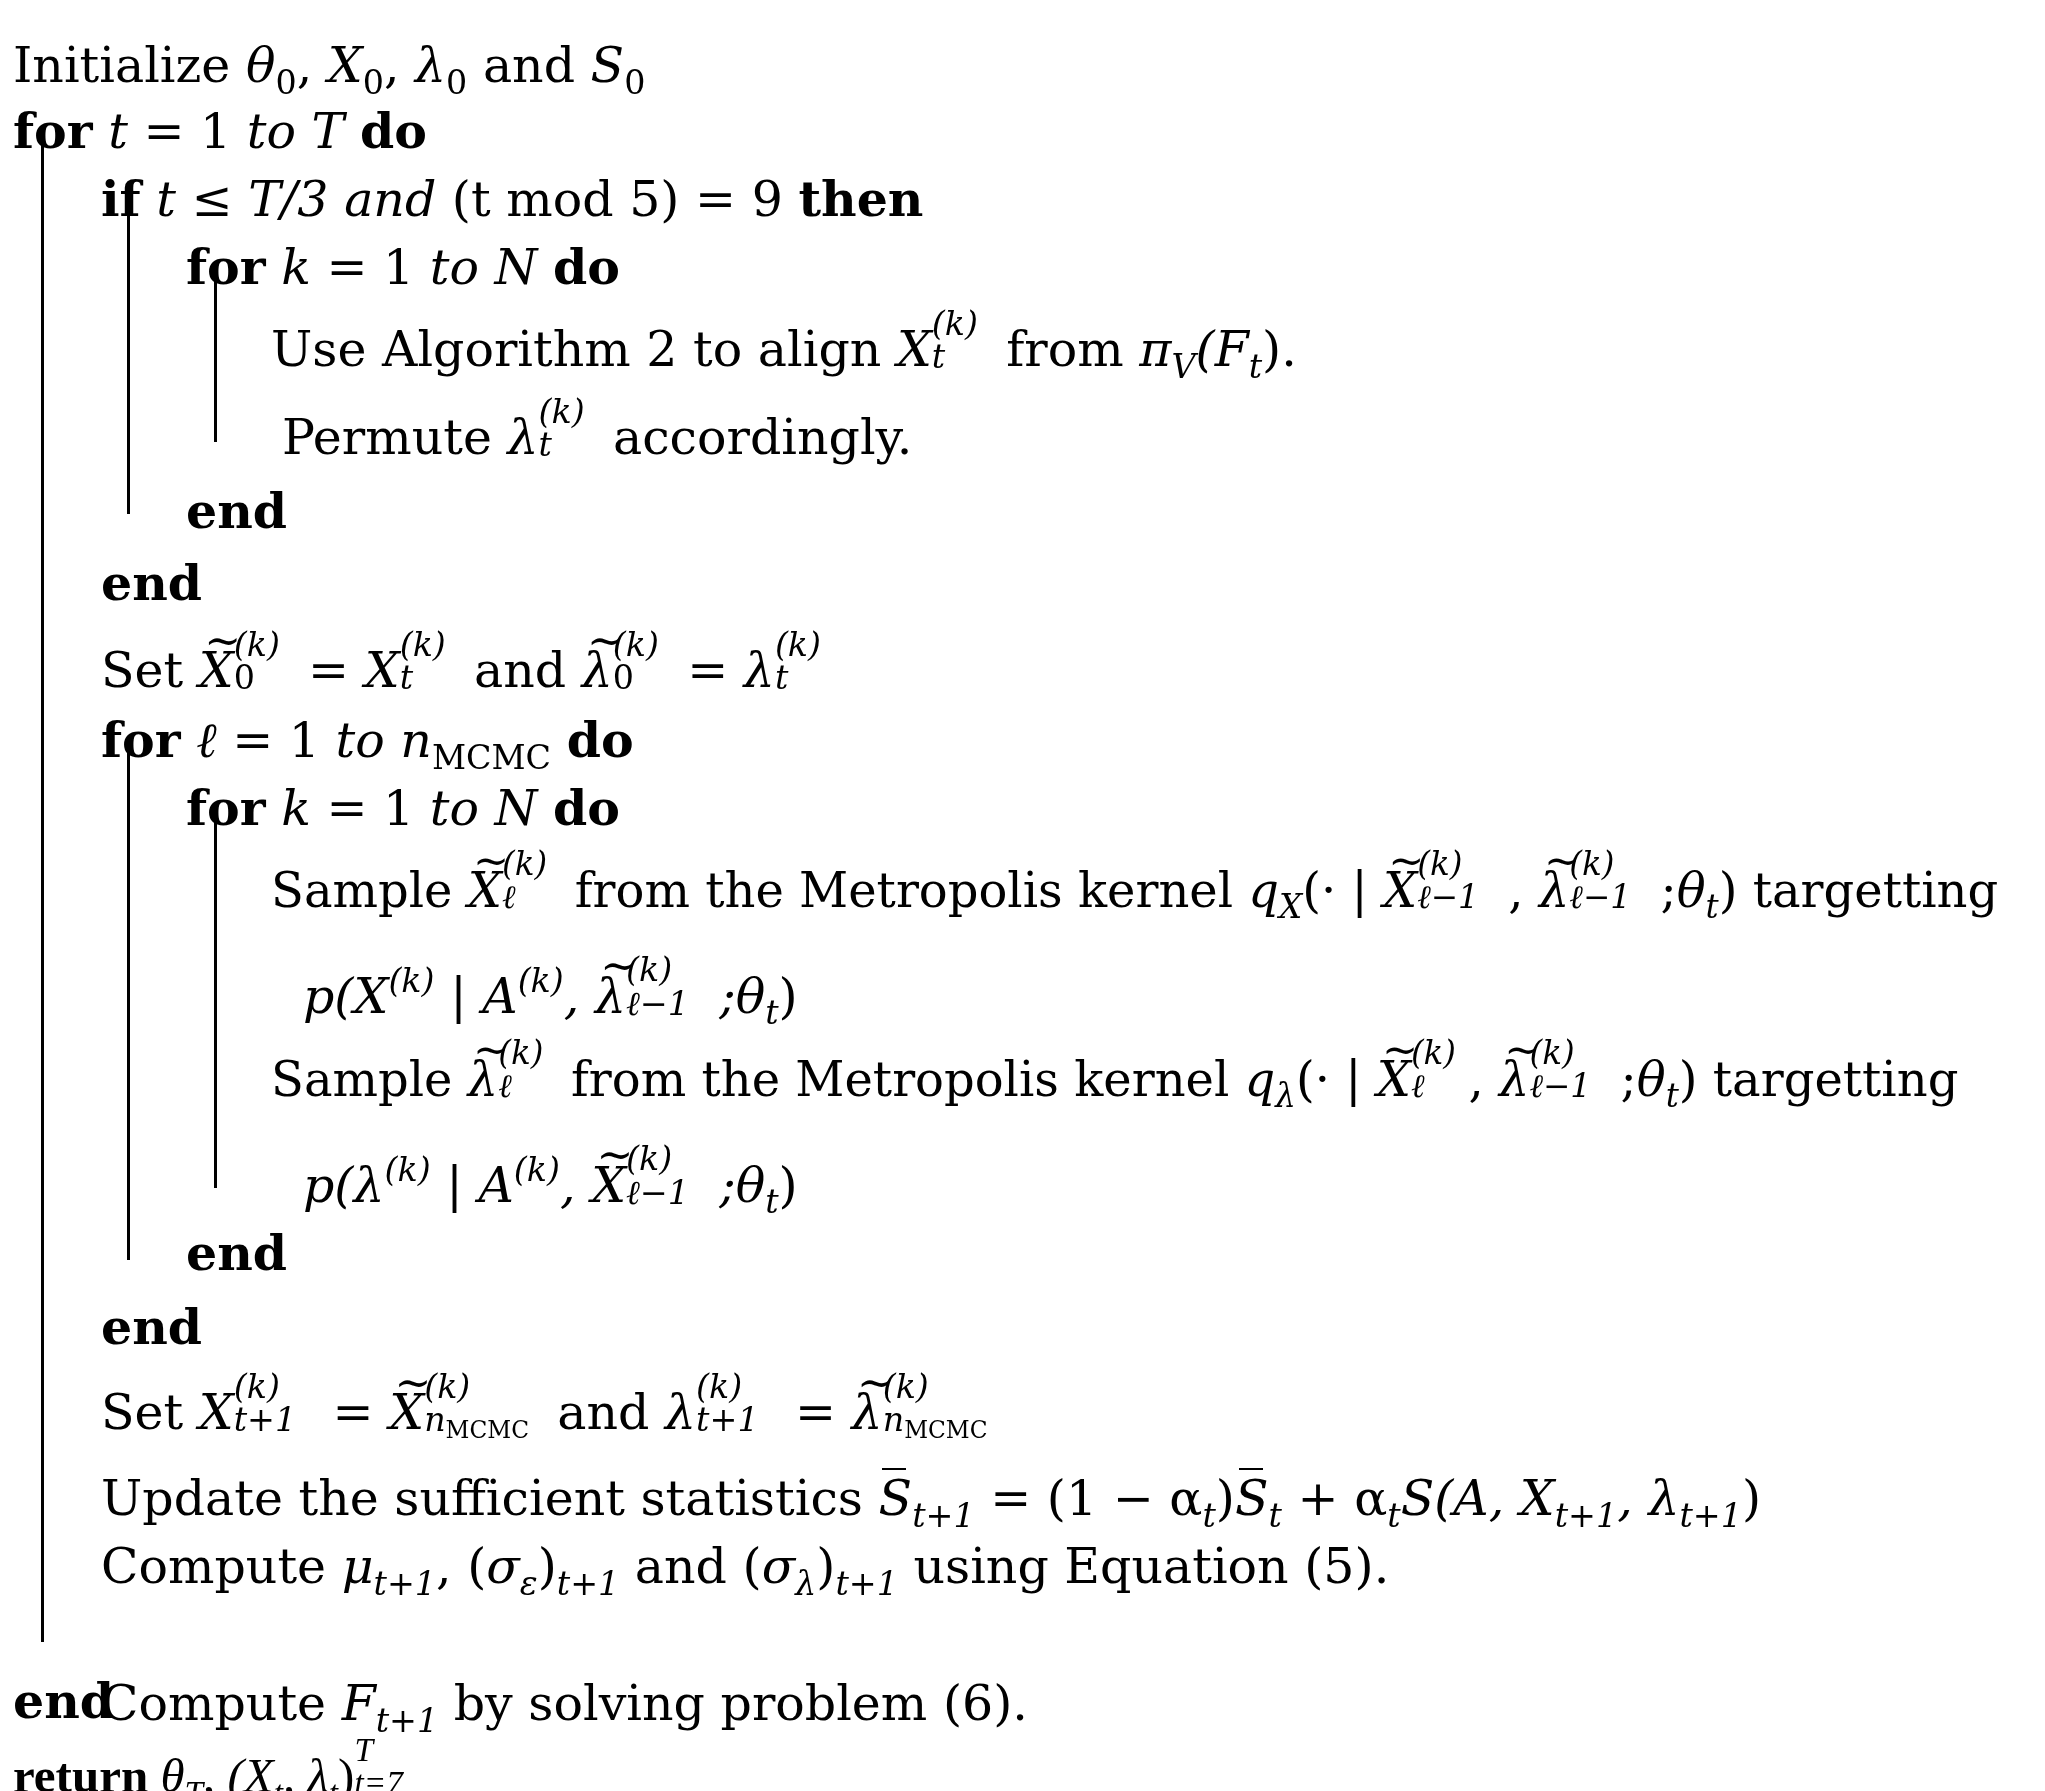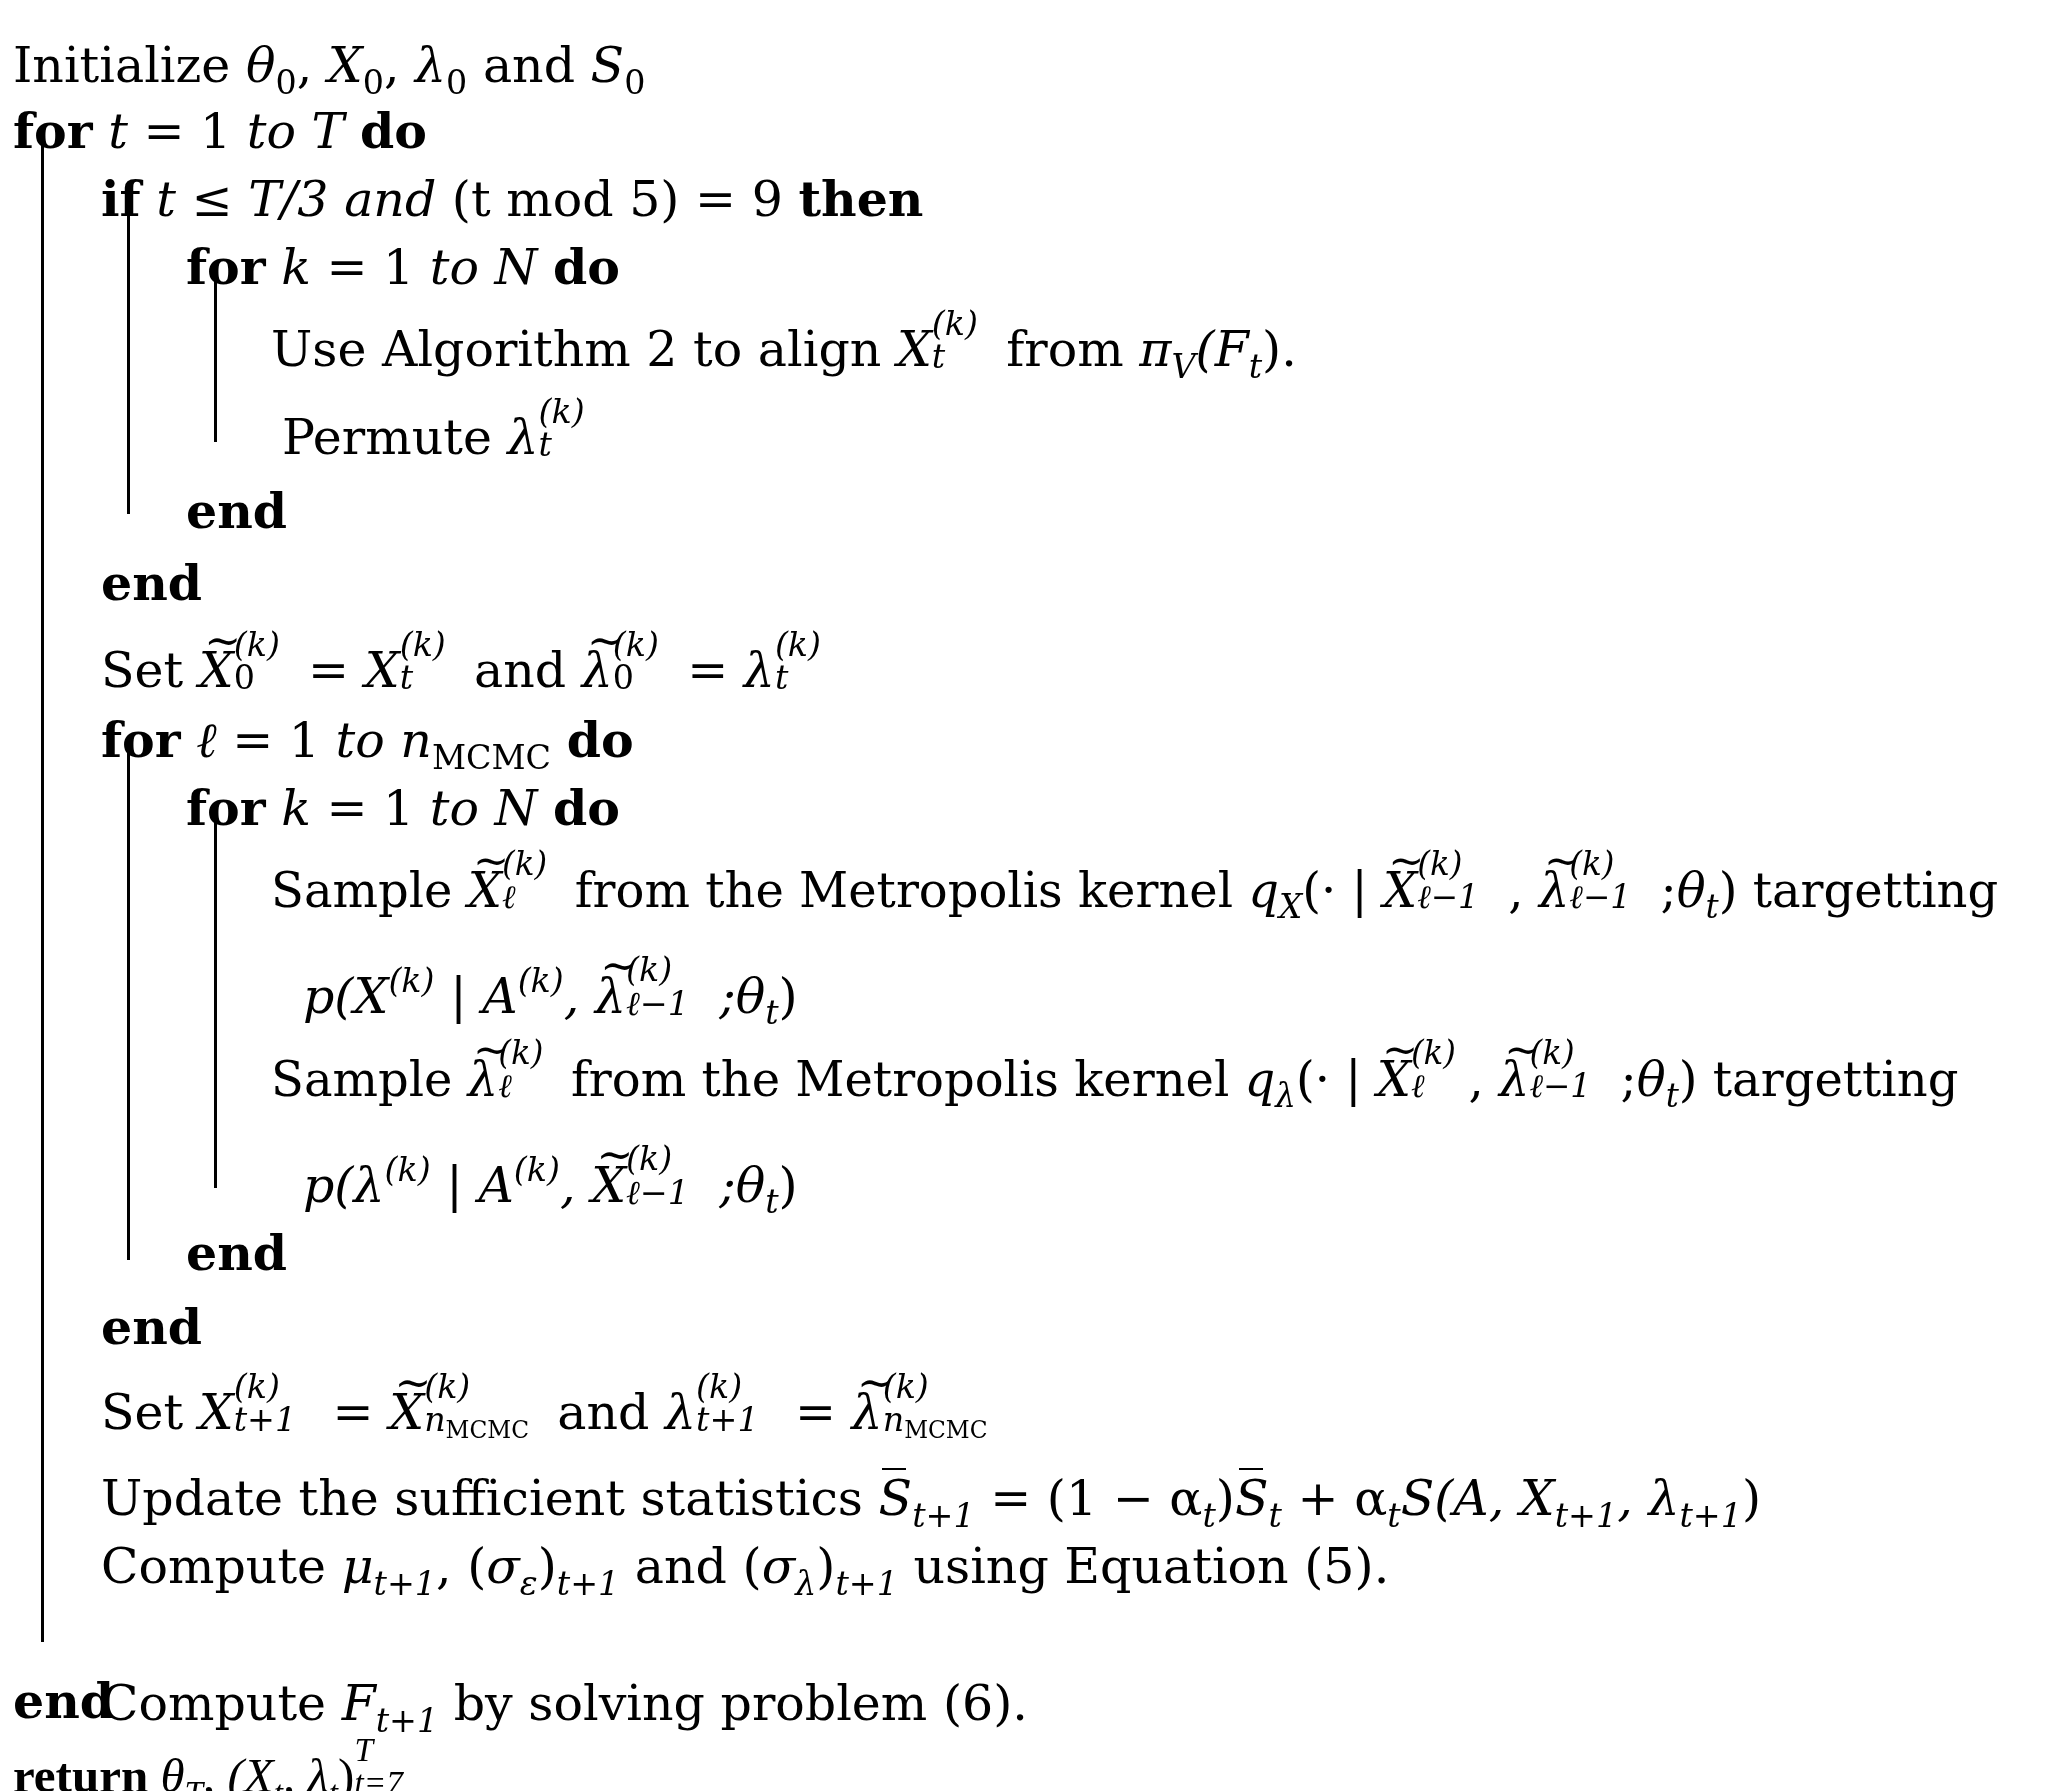--- a/index.html
+++ b/index.html
@@ -67,20 +67,21 @@
 <div class="line" style="left:271px; top:294px;">
   <span>Use Algorithm 2 to align</span>
   <span class="it">X</span><span class="ss"><span class="up it">(k)</span><span class="dn it">t</span><span class="sp" style="width:1.2em"></span></span>
   <span>from</span>
   <span class="it">π</span><span class="sub it">V</span><span class="it">(F</span><span class="sub it">t</span><span>).</span>
 </div>
 
 <div class="line" style="left:282px; top:382px;text-align:right;">
   <span>Permute</span>
   <span class="it">λ</span><span class="ss"><span class="up it">(k)</span><span class="dn it">t</span><span class="sp" style="width:1.2em"></span></span>
+  <span>accordingly.</span>
 </div>
 
 <div class="line kw" style="left:186px; top:456px;">end</div>
 <div class="line kw" style="left:101px; top:528px;">end</div>
 
 <div class="line" style="left:101px; top:615px;">
   <span>Set</span>
   <span class="it tilde">X</span><span class="ss"><span class="up it">(k)</span><span class="dn">0</span><span class="sp" style="width:1.2em"></span></span>
   <span>=</span>
   <span class="it">X</span><span class="ss"><span class="up it">(k)</span><span class="dn it">t</span><span class="sp" style="width:1.2em"></span></span>

